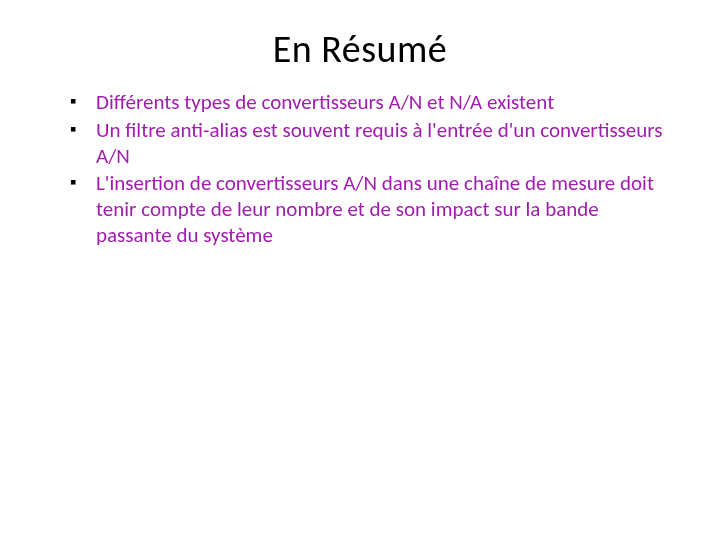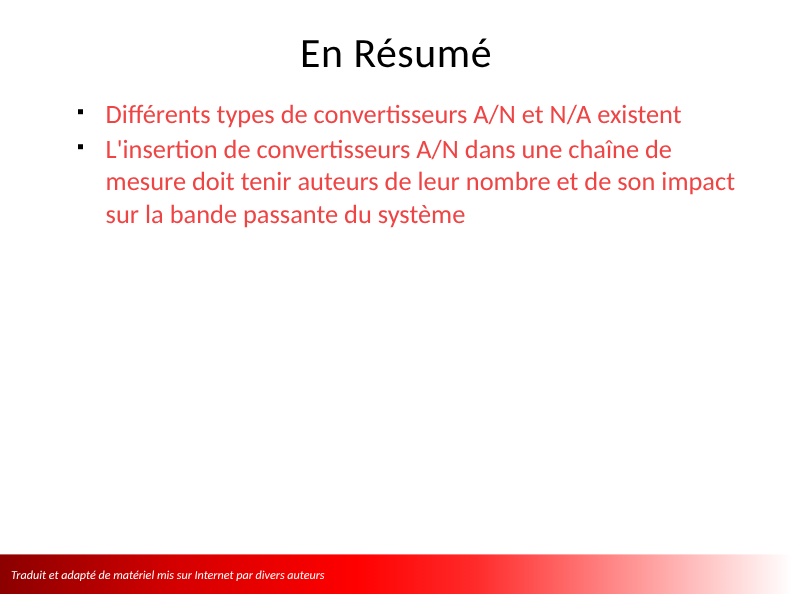--- a/index.html
+++ b/index.html
@@ -25,23 +25,23 @@
     letter-spacing: 0.5px;
   }
   .content {
     padding: 0 50px 0 70px;
   }
   ul.bullets {
     list-style: none;
   }
   ul.bullets li {
     position: relative;
-    font-size: 24px;
+    font-size: 21px;
     line-height: 1.23;
-    color: #ef4444;
+    color: #a21caf;
     margin-bottom: 2px;
     padding-left: 26px;
   }
   ul.bullets li::before {
     content: "▪";
     position: absolute;
     left: 0;
     top: 0;
     font-size: 18px;
     color: #000;
@@ -66,21 +66,19 @@
 </head>
 <body>
 
 <div class="slide">
 
   <div class="title">En Résumé</div>
 
   <div class="content">
     <ul class="bullets">
       <li>Différents types de convertisseurs A/N et N/A existent</li>
-      <li>L'insertion de convertisseurs A/N dans une chaîne de mesure doit tenir auteurs de leur nombre et de son impact sur la bande passante du système</li>
+      <li>Un filtre anti-alias est souvent requis à l'entrée d'un convertisseurs A/N</li>
+      <li>L'insertion de convertisseurs A/N dans une chaîne de mesure doit tenir compte de leur nombre et de son impact sur la bande passante du système</li>
     </ul>
   </div>
 
-  <div class="footer-bar">
-    <span class="footer-text">Traduit et adapté de matériel mis sur Internet par divers auteurs</span>
-  </div>
 
 </div>
 
 </body></html>

